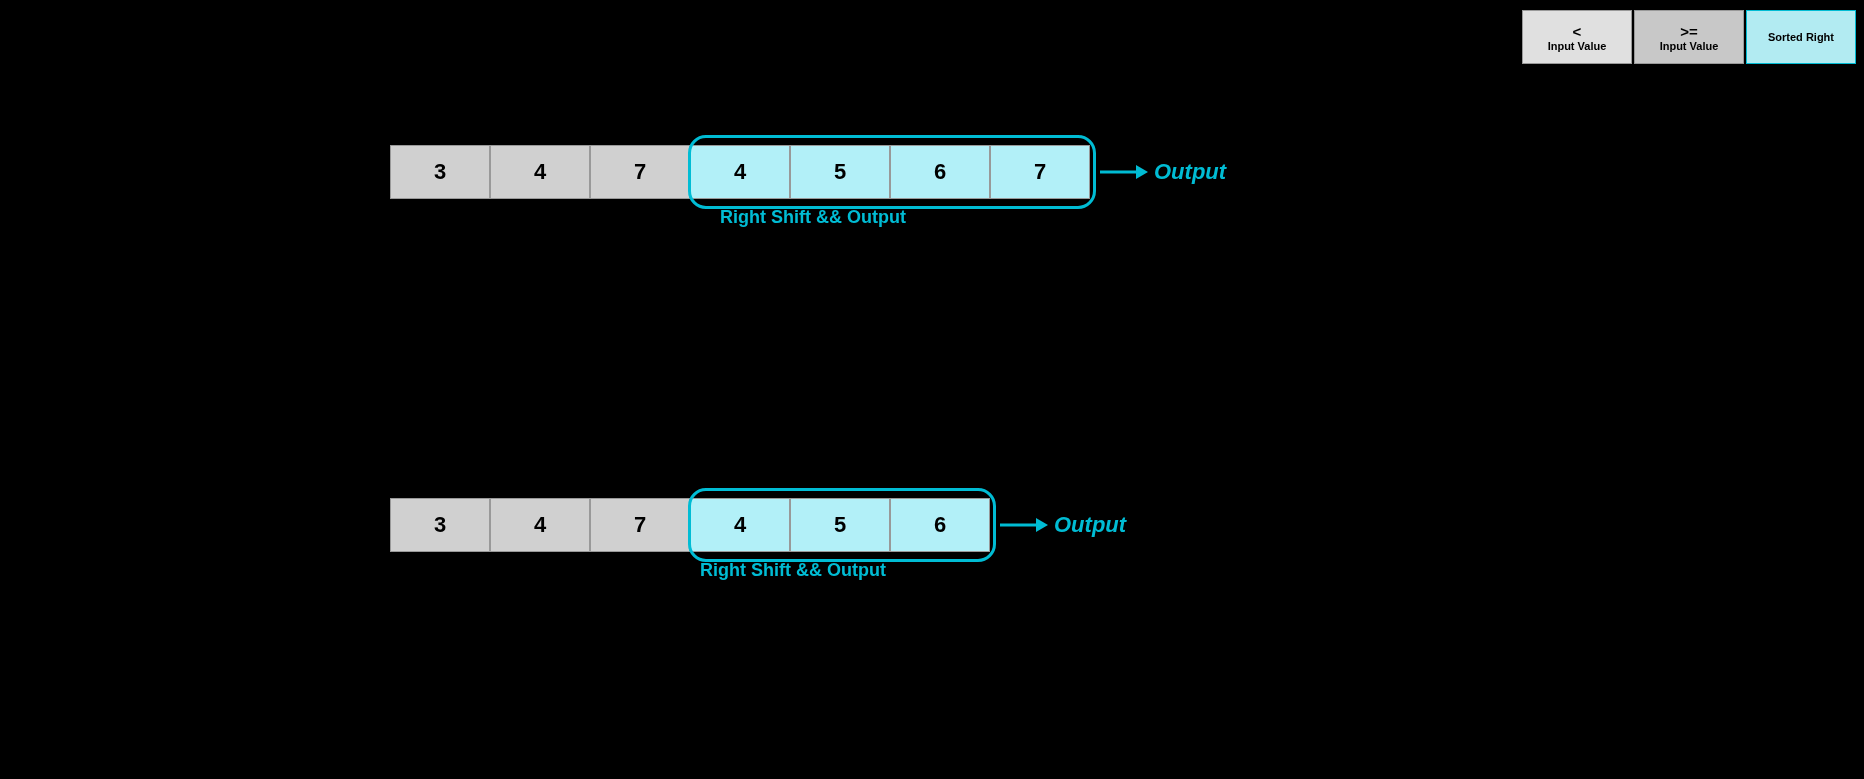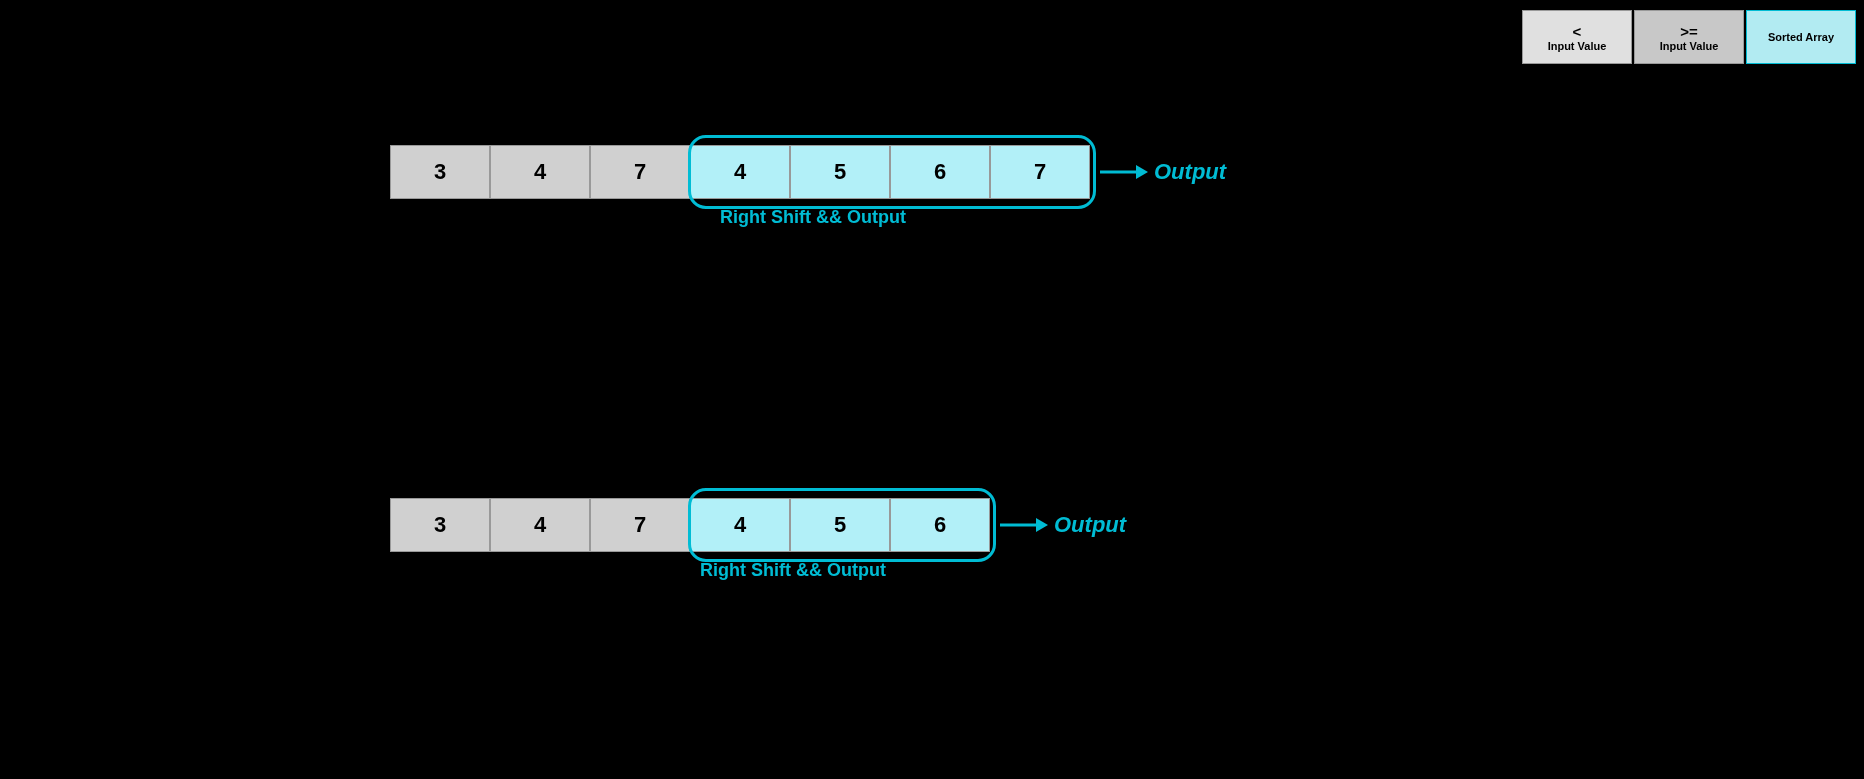--- a/index.html
+++ b/index.html
@@ -136,21 +136,21 @@
   <div class="legend-item less">
     <span class="legend-symbol">&lt;</span>
     <span class="legend-text">Input Value</span>
   </div>
   <div class="legend-item gte">
     <span class="legend-symbol">&gt;=</span>
     <span class="legend-text">Input Value</span>
   </div>
   <div class="legend-item sorted">
     <span class="legend-symbol"></span>
-    <span class="legend-text">Sorted Array</span>
+    <span class="legend-text">Sorted Right</span>
   </div>
 </div>
 
 <div class="array-section section-top">
   <div class="array-row" style="position:relative;">
 
     <div class="cell gray">3</div>
     <div class="cell gray">4</div>
     <div class="cell gray">7</div>
 

